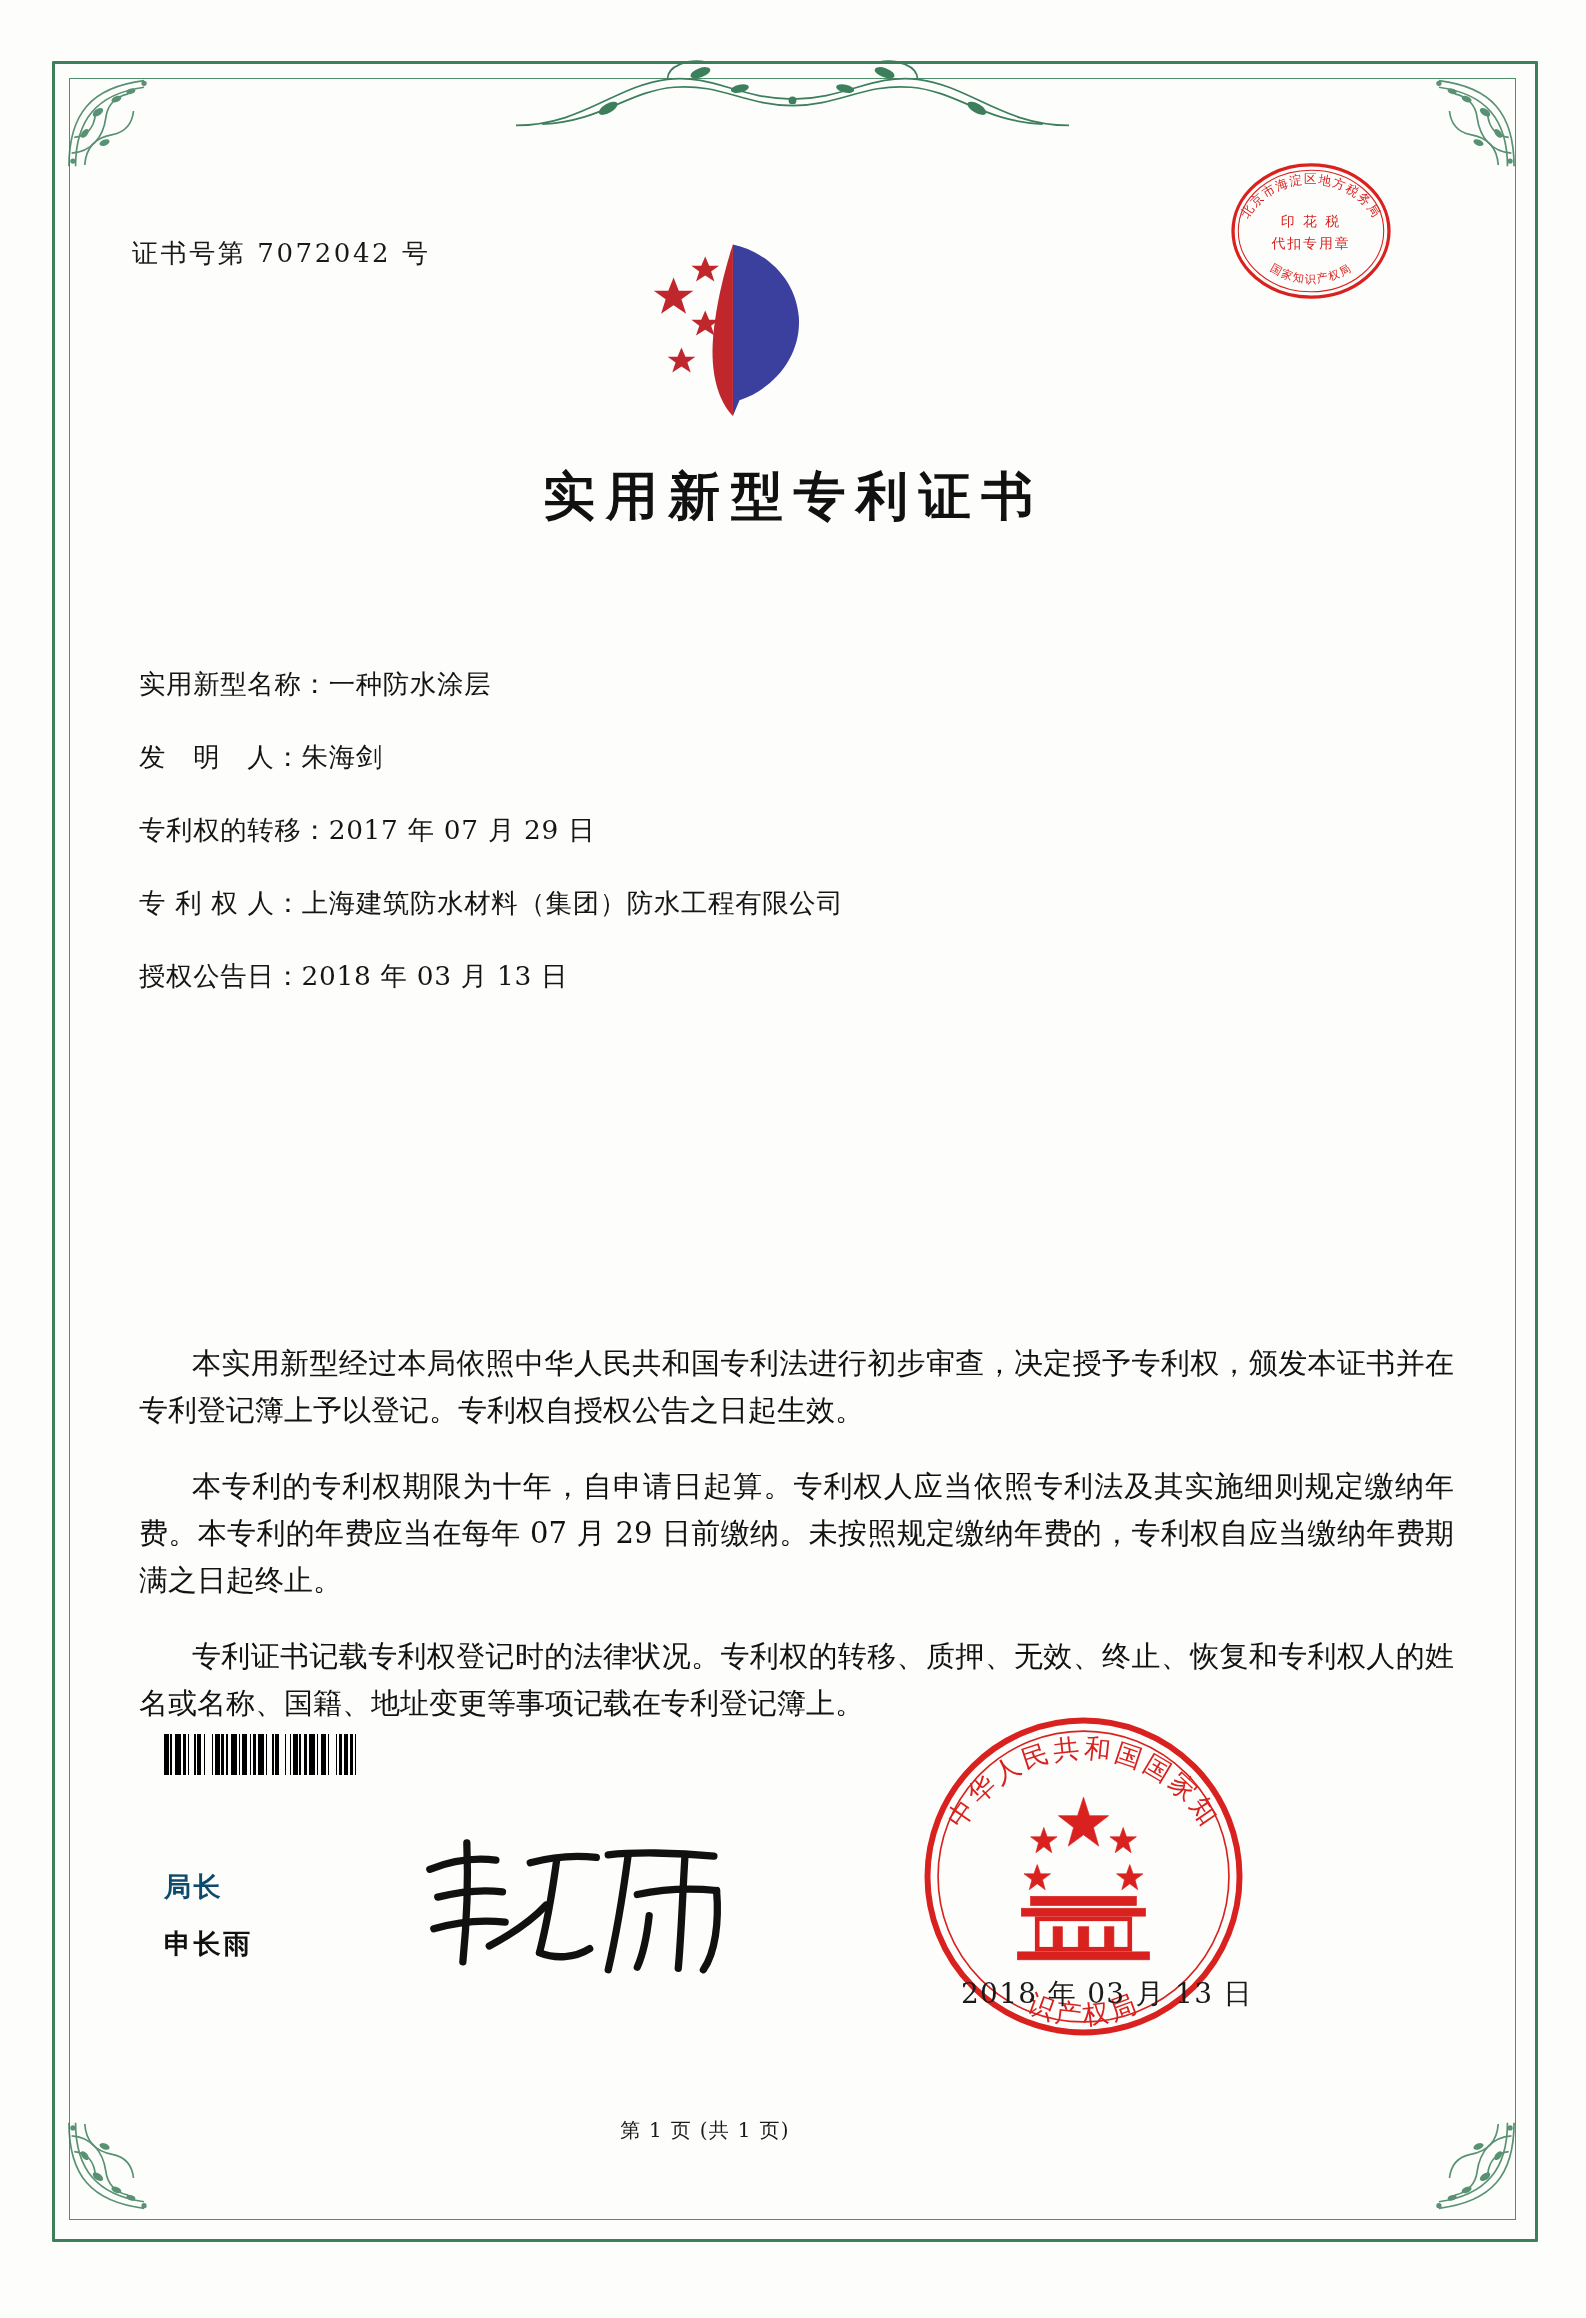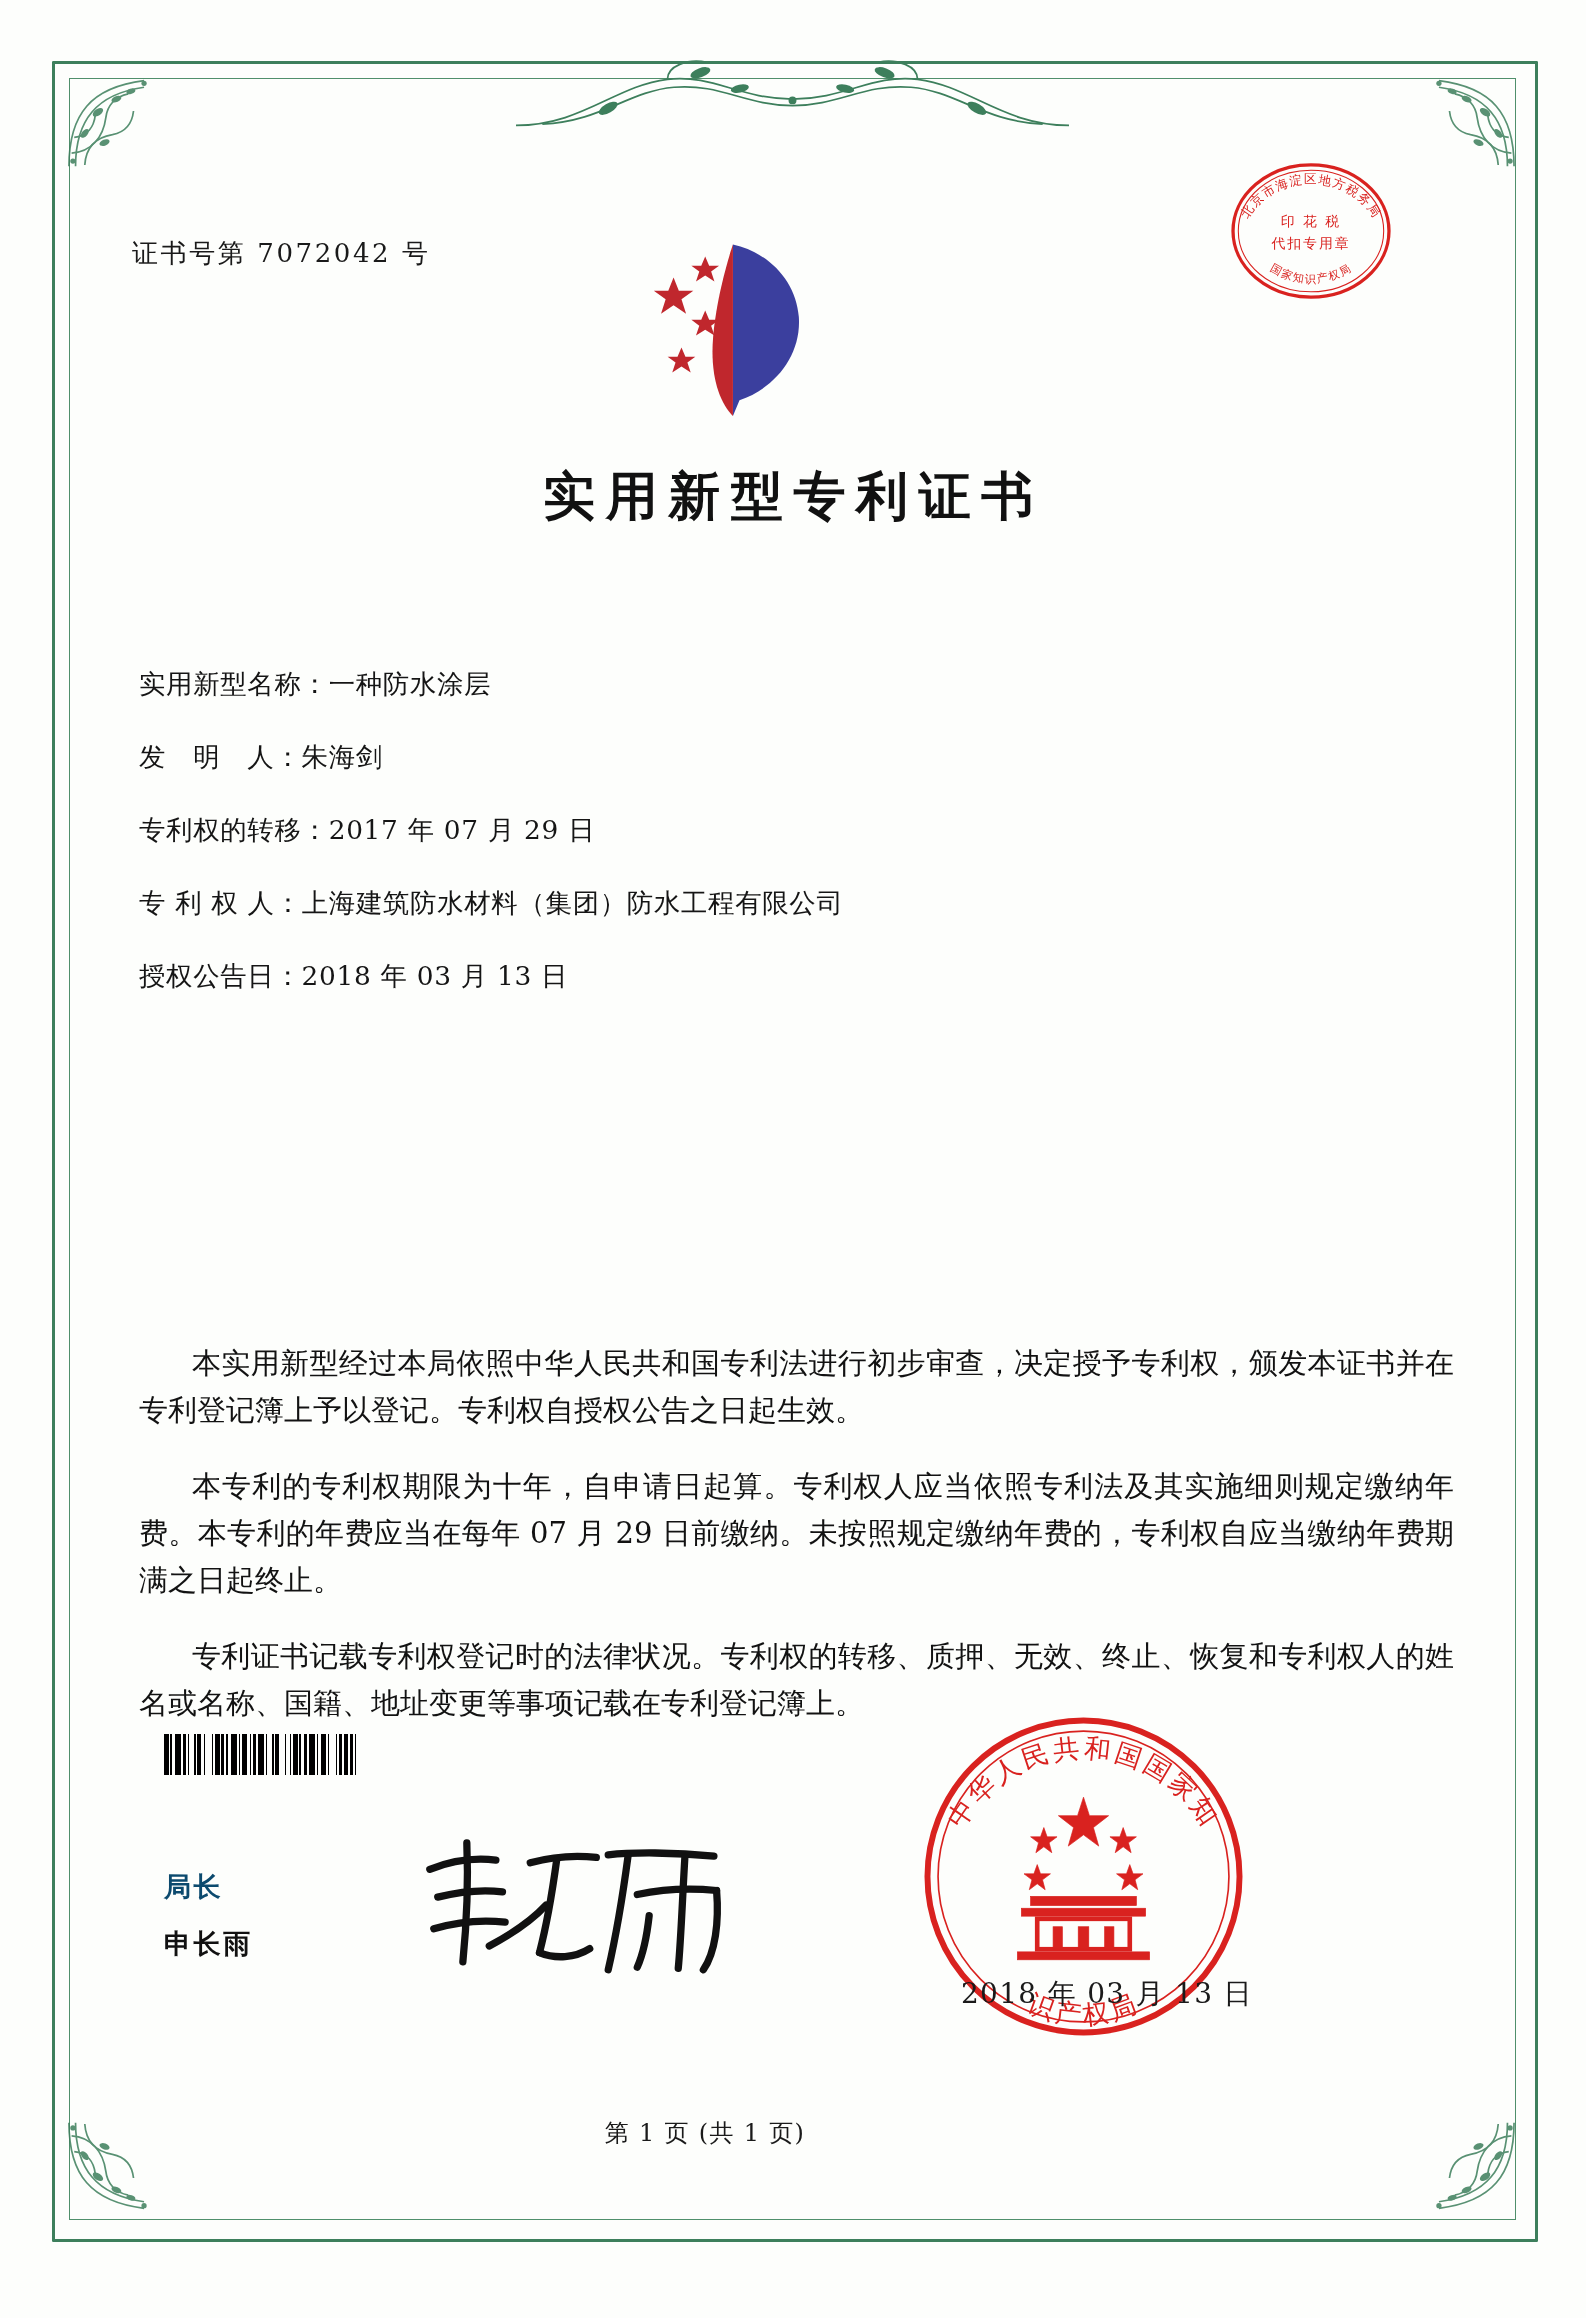--- a/index.html
+++ b/index.html
@@ -211,21 +211,21 @@
     white-space: nowrap;
   }
 
   
   .footer {
     position: absolute;
     left: 0;
     top: 2117px;
     width: 1410px;
     text-align: center;
-    font-size: 24px;
+    font-size: 20px;
     color: #1a1a1a;
     letter-spacing: 1.3px;
   }
 </style>
 </head>
 <body>
 
 <div class="page">
 
   <div class="border-outer"></div>

